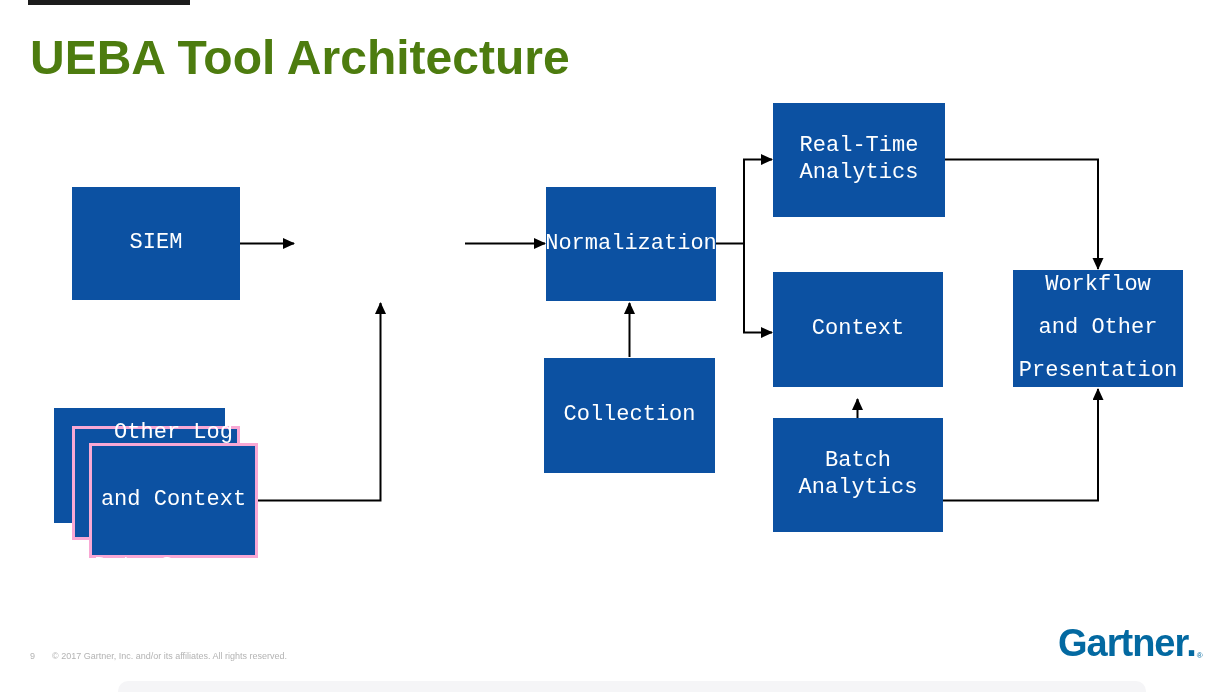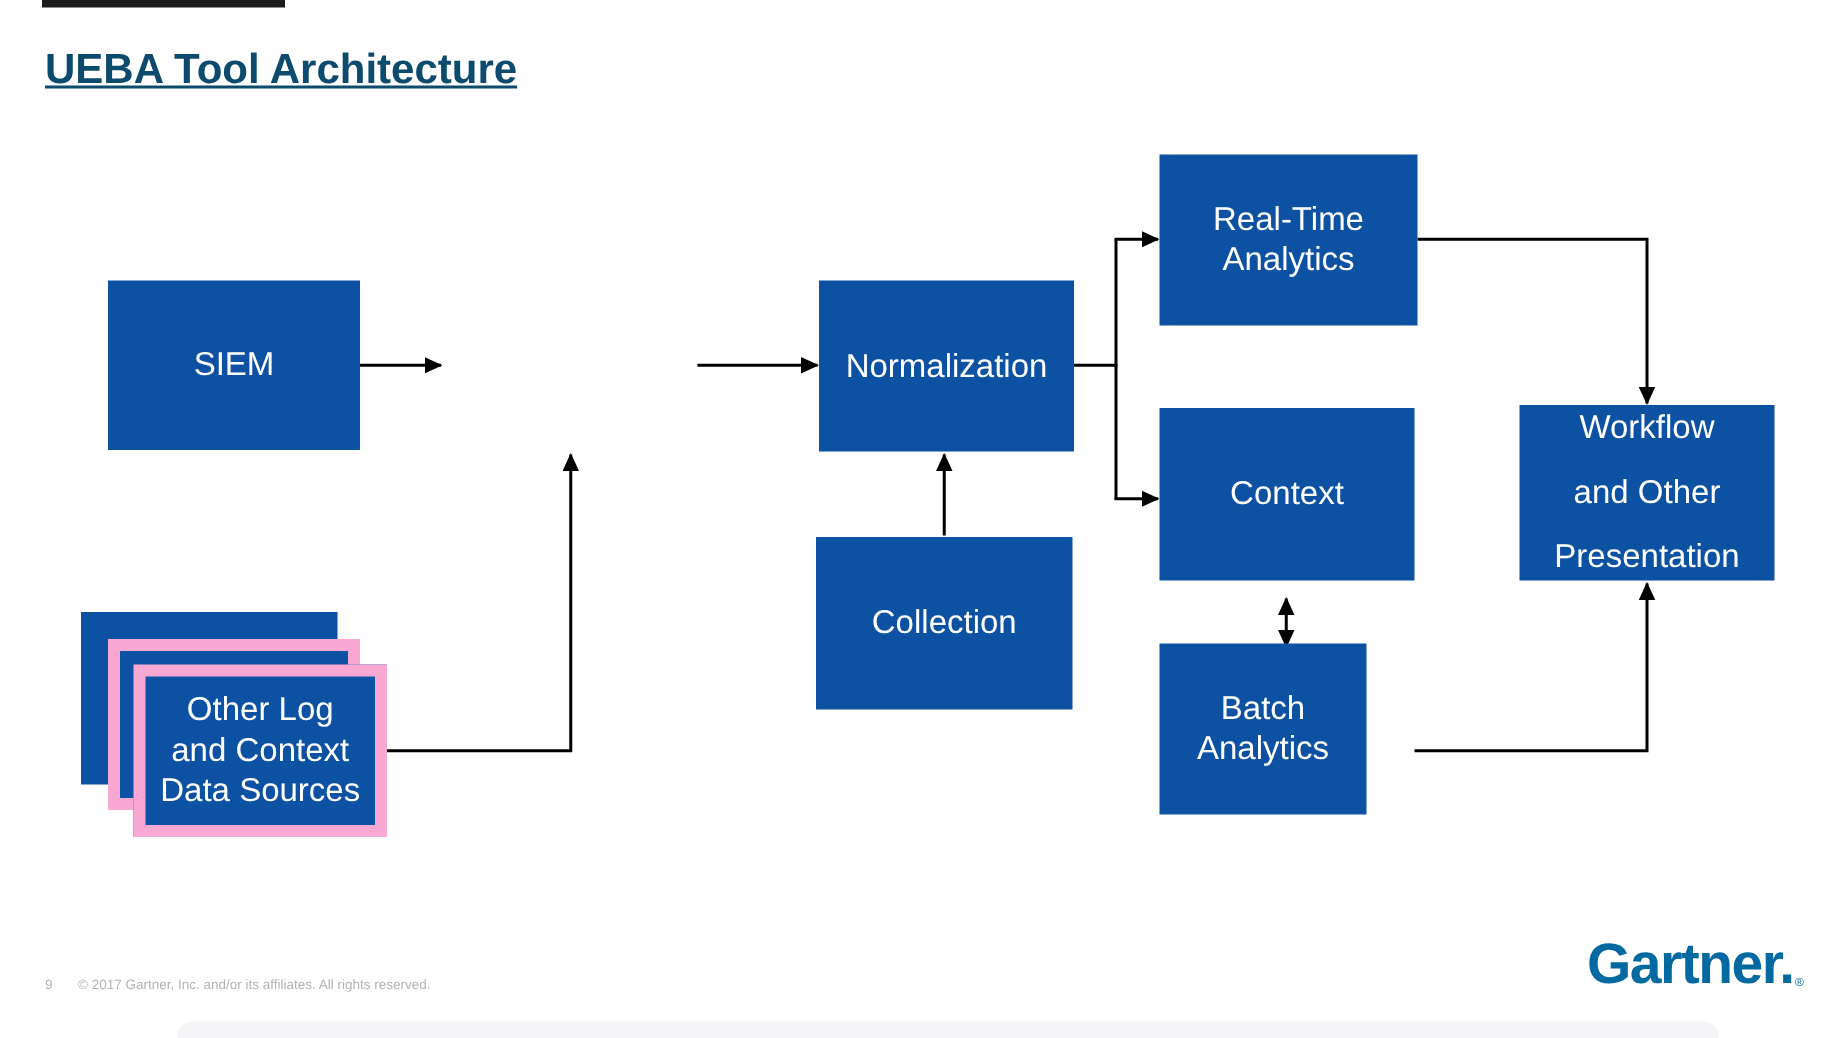--- a/index.html
+++ b/index.html
@@ -3,30 +3,30 @@
 <meta charset="utf-8">
 <style>
   html,body{margin:0;padding:0;background:#ffffff;}
   .slide{
     position:relative;width:1232px;height:692px;overflow:hidden;
     background:#ffffff;font-family:"Liberation Sans","DejaVu Sans",sans-serif;
   }
   .top-strip{position:absolute;left:28px;top:0;width:162px;height:5px;background:#1c1c1c;}
   .title{
     position:absolute;left:30px;top:30px;margin:0;
-    font-size:28px;font-weight:bold;color:#0c4a6e;letter-spacing:0px;text-decoration:underline;
+    font-size:48px;font-weight:bold;color:#4d7c0f;letter-spacing:0px;
   }
   .connectors{position:absolute;left:0;top:0;pointer-events:none;}
   .node{
     position:absolute;background:#0c51a2;color:#ffffff;
     display:flex;flex-direction:column;align-items:center;justify-content:center;
-    font-size:22px;line-height:1.22;text-align:center;
+    font-size:22px;line-height:1.22;text-align:center;font-family:Liberation Mono, monospace;
   }
   .stack-box{position:absolute;background:#0c51a2;}
-  .stack-border{border:8px solid #f9a8d4;box-sizing:border-box;}
+  .stack-border{border:3px solid #f9a8d4;box-sizing:border-box;gap:40px;}
   .footer{
     position:absolute;top:651px;left:0;width:100%;
     font-size:9px;color:#b3b3b3;
   }
   .footer .pagenum{position:absolute;left:30px;top:0;}
   .footer .copyright{position:absolute;left:52px;top:0;}
   .logo{
     position:absolute;left:1058px;top:622px;
     font-size:38px;font-weight:bold;color:#0369a1;letter-spacing:-1px;
   }
@@ -81,21 +81,21 @@
   <div class="node" style="left:544px;top:358px;width:171px;height:115px;">
     <span>Collection</span>
   </div>
   <div class="node" style="left:773px;top:103px;width:172px;height:114px;">
     <span>Real-Time</span>
     <span>Analytics</span>
   </div>
   <div class="node" style="left:773px;top:272px;width:170px;height:115px;">
     <span>Context</span>
   </div>
-  <div class="node" style="left:773px;top:429px;width:138px;height:114px;">
+  <div class="node" style="left:773px;top:418px;width:170px;height:114px;">
     <span>Batch Analytics</span>
   </div>
   <div class="node" style="left:1013px;top:270px;width:170px;height:117px;gap:16px;">
     <span>Workflow</span>
     <span>and Other</span>
     <span>Presentation</span>
   </div>
 
   <div class="footer">
     <span class="pagenum">9</span>

